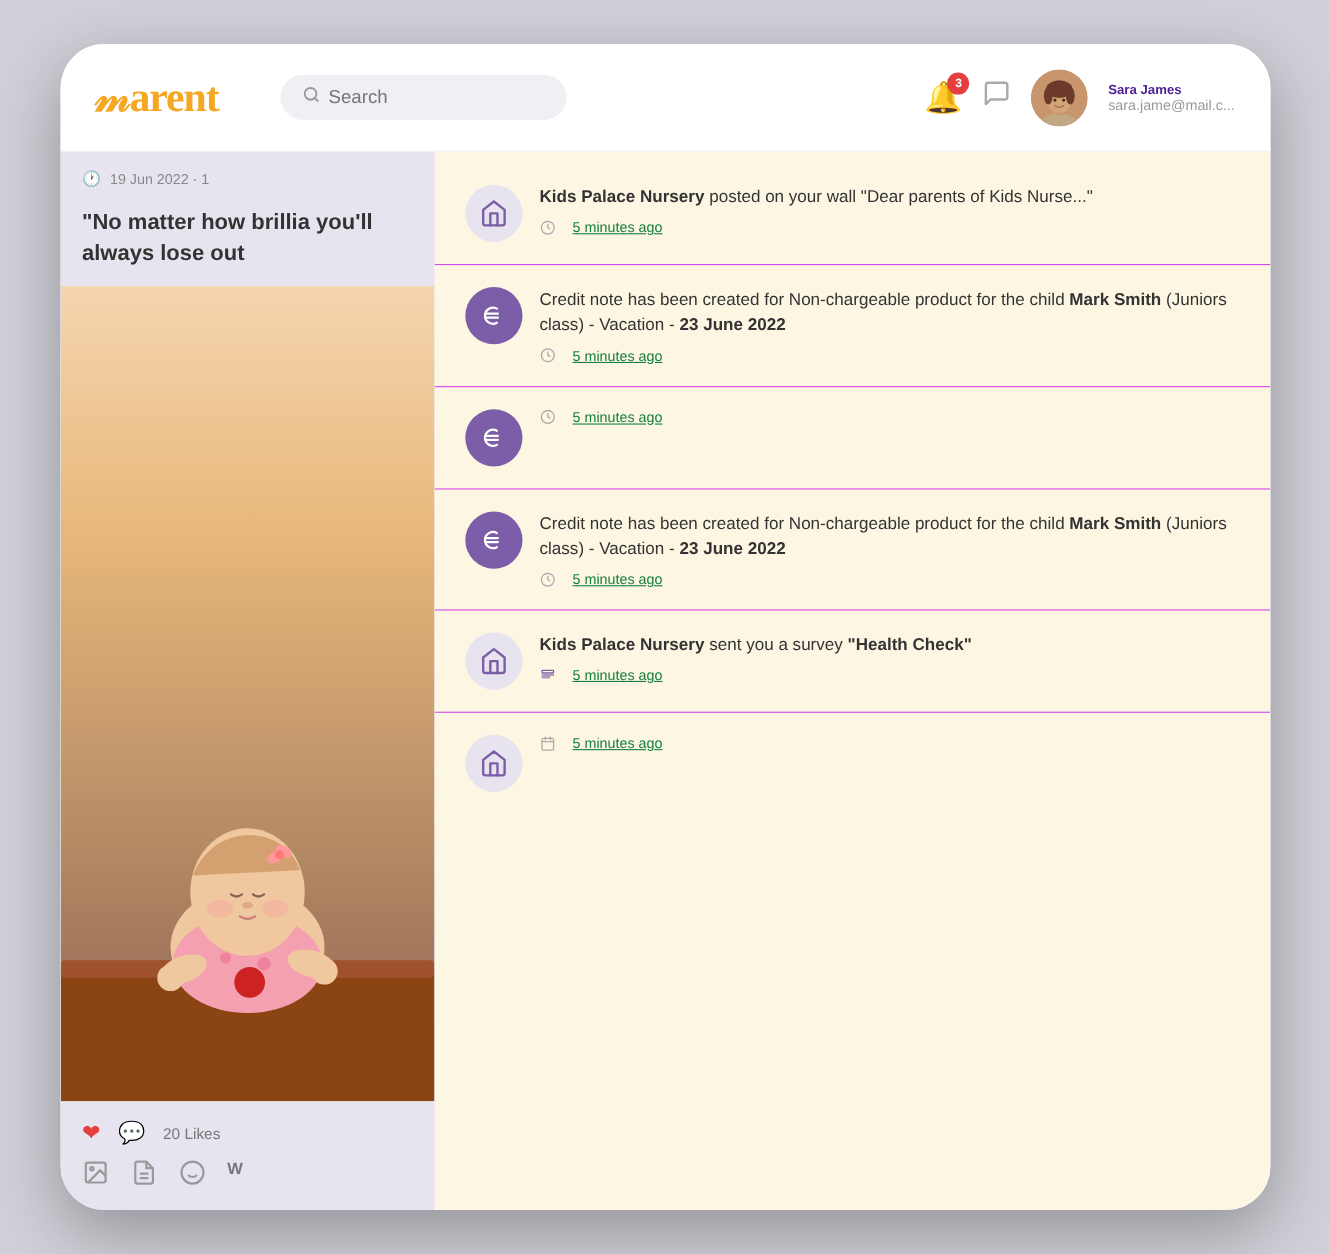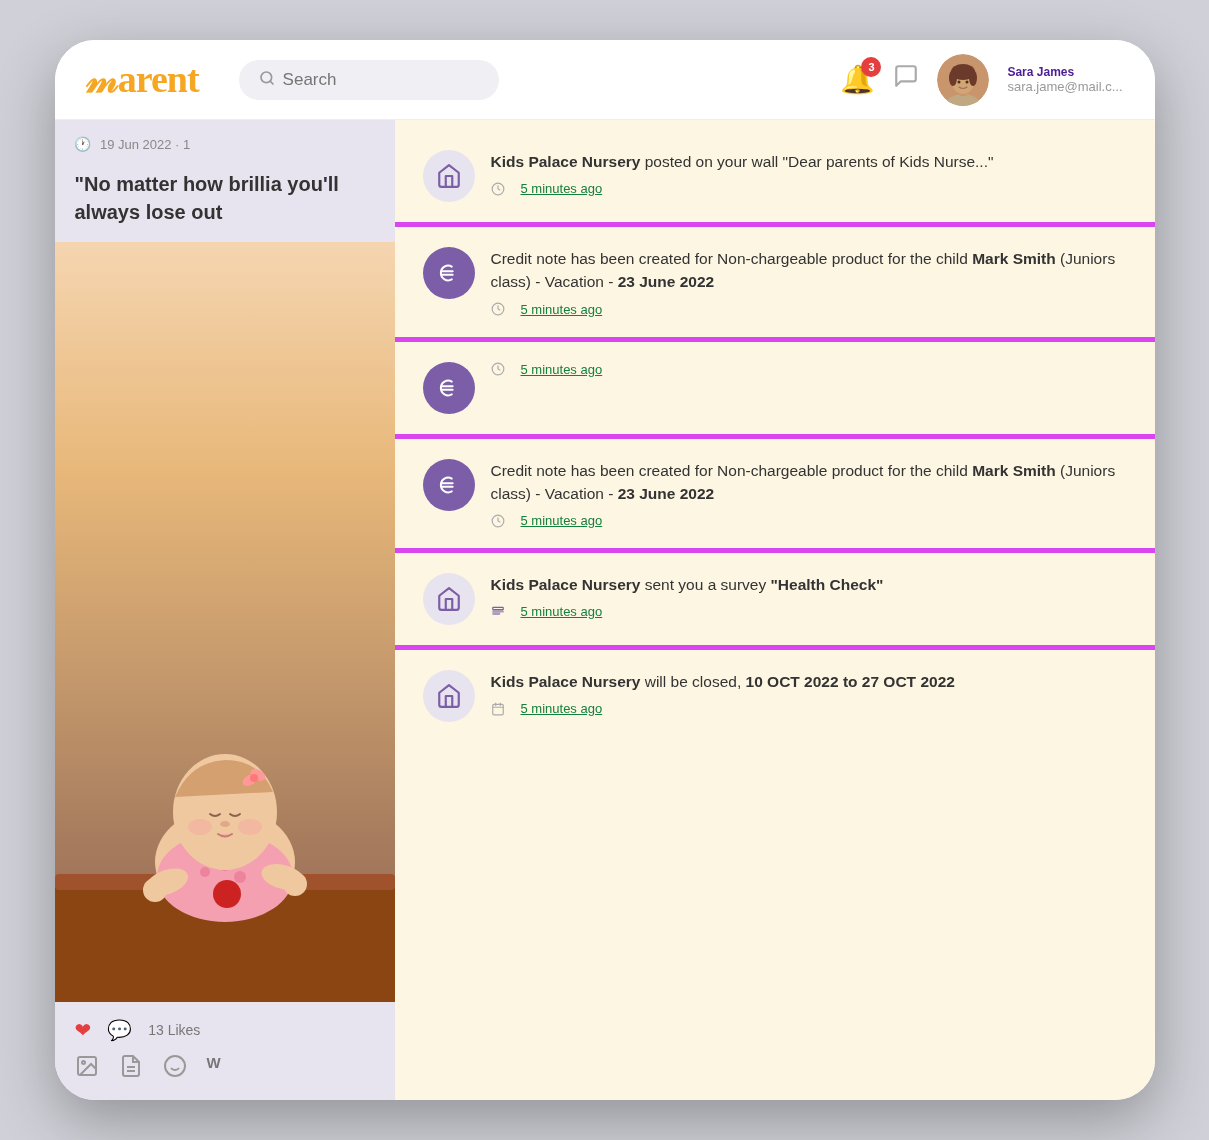--- a/index.html
+++ b/index.html
@@ -21,23 +21,23 @@
       display: flex;
       flex-direction: column;
     }
     
     .header {
       display: flex;
       align-items: center;
       padding: 18px 32px;
       background: #fff;
       border-bottom: 1px solid #eee;
-      gap: 20px;
+      gap: 36px;
       flex-shrink: 0;
-      height: 80px;
+      height: 98px;
     }
     .logo {
       font-size: 38px;
       font-weight: 900;
       color: #f5a623;
       font-family: Georgia, serif;
       letter-spacing: -1px;
       flex-shrink: 0;
     }
     .logo span {
@@ -187,21 +187,21 @@
     .right-panel {
       flex: 1;
       background: #fdf6e3;
       overflow-y: auto;
       padding: 10px 0;
     }
     .notif-item {
       display: flex;
       gap: 16px;
       padding: 20px 28px;
-      border-bottom: 5px solid #d946ef;
+      border-bottom: 1px solid #d946ef;
     }
     .notif-item:last-child {
       border-bottom: none;
     }
     .notif-icon-wrap {
       width: 52px;
       height: 52px;
       border-radius: 50%;
       background: #e8e4ef;
       display: flex;
@@ -360,21 +360,21 @@
 
           <ellipse cx="145" cy="185" rx="12" ry="8" fill="#f4a0a0" opacity="0.4"></ellipse>
           <ellipse cx="195" cy="185" rx="12" ry="8" fill="#f4a0a0" opacity="0.4"></ellipse>
         </svg>
       </div>
 
       <div class="post-actions">
         <div class="likes-row">
           <span class="heart-icon">❤</span>
           <span class="action-icon" style="color:#aaa;font-size:20px;">💬</span>
-          <span class="likes-count">13 Likes</span>
+          <span class="likes-count">20 Likes</span>
         </div>
         <div class="action-icons">
           <span class="action-icon">
             <svg width="24" height="24" viewBox="0 0 24 24" fill="none" stroke="#999" stroke-width="2">
               <rect x="3" y="3" width="18" height="18" rx="2"></rect>
               <circle cx="8.5" cy="8.5" r="1.5"></circle>
               <polyline points="21,15 16,10 5,21"></polyline>
             </svg>
           </span>
           <span class="action-icon">
@@ -504,23 +504,20 @@
       </div>
 
       <div class="notif-item">
         <div class="notif-icon-wrap">
           <svg width="26" height="26" viewBox="0 0 24 24" fill="none" stroke="#7b5ea7" stroke-width="2" stroke-linecap="round" stroke-linejoin="round">
             <path d="M3 9l9-7 9 7v11a2 2 0 0 1-2 2H5a2 2 0 0 1-2-2z"></path>
             <polyline points="9,22 9,12 15,12 15,22"></polyline>
           </svg>
         </div>
         <div class="notif-content">
-          <div class="notif-text">
-            <strong>Kids Palace Nursery</strong> will be closed, <strong>10 OCT 2022 to 27 OCT 2022</strong>
-          </div>
           <div class="notif-time">
             <svg width="14" height="14" viewBox="0 0 24 24" fill="none" stroke="#aaa" stroke-width="2" stroke-linecap="round">
               <rect x="3" y="4" width="18" height="18" rx="2"></rect>
               <line x1="3" y1="9" x2="21" y2="9"></line>
               <line x1="8" y1="2" x2="8" y2="6"></line>
               <line x1="16" y1="2" x2="16" y2="6"></line>
             </svg>
             <span>5 minutes ago</span>
           </div>
         </div>

